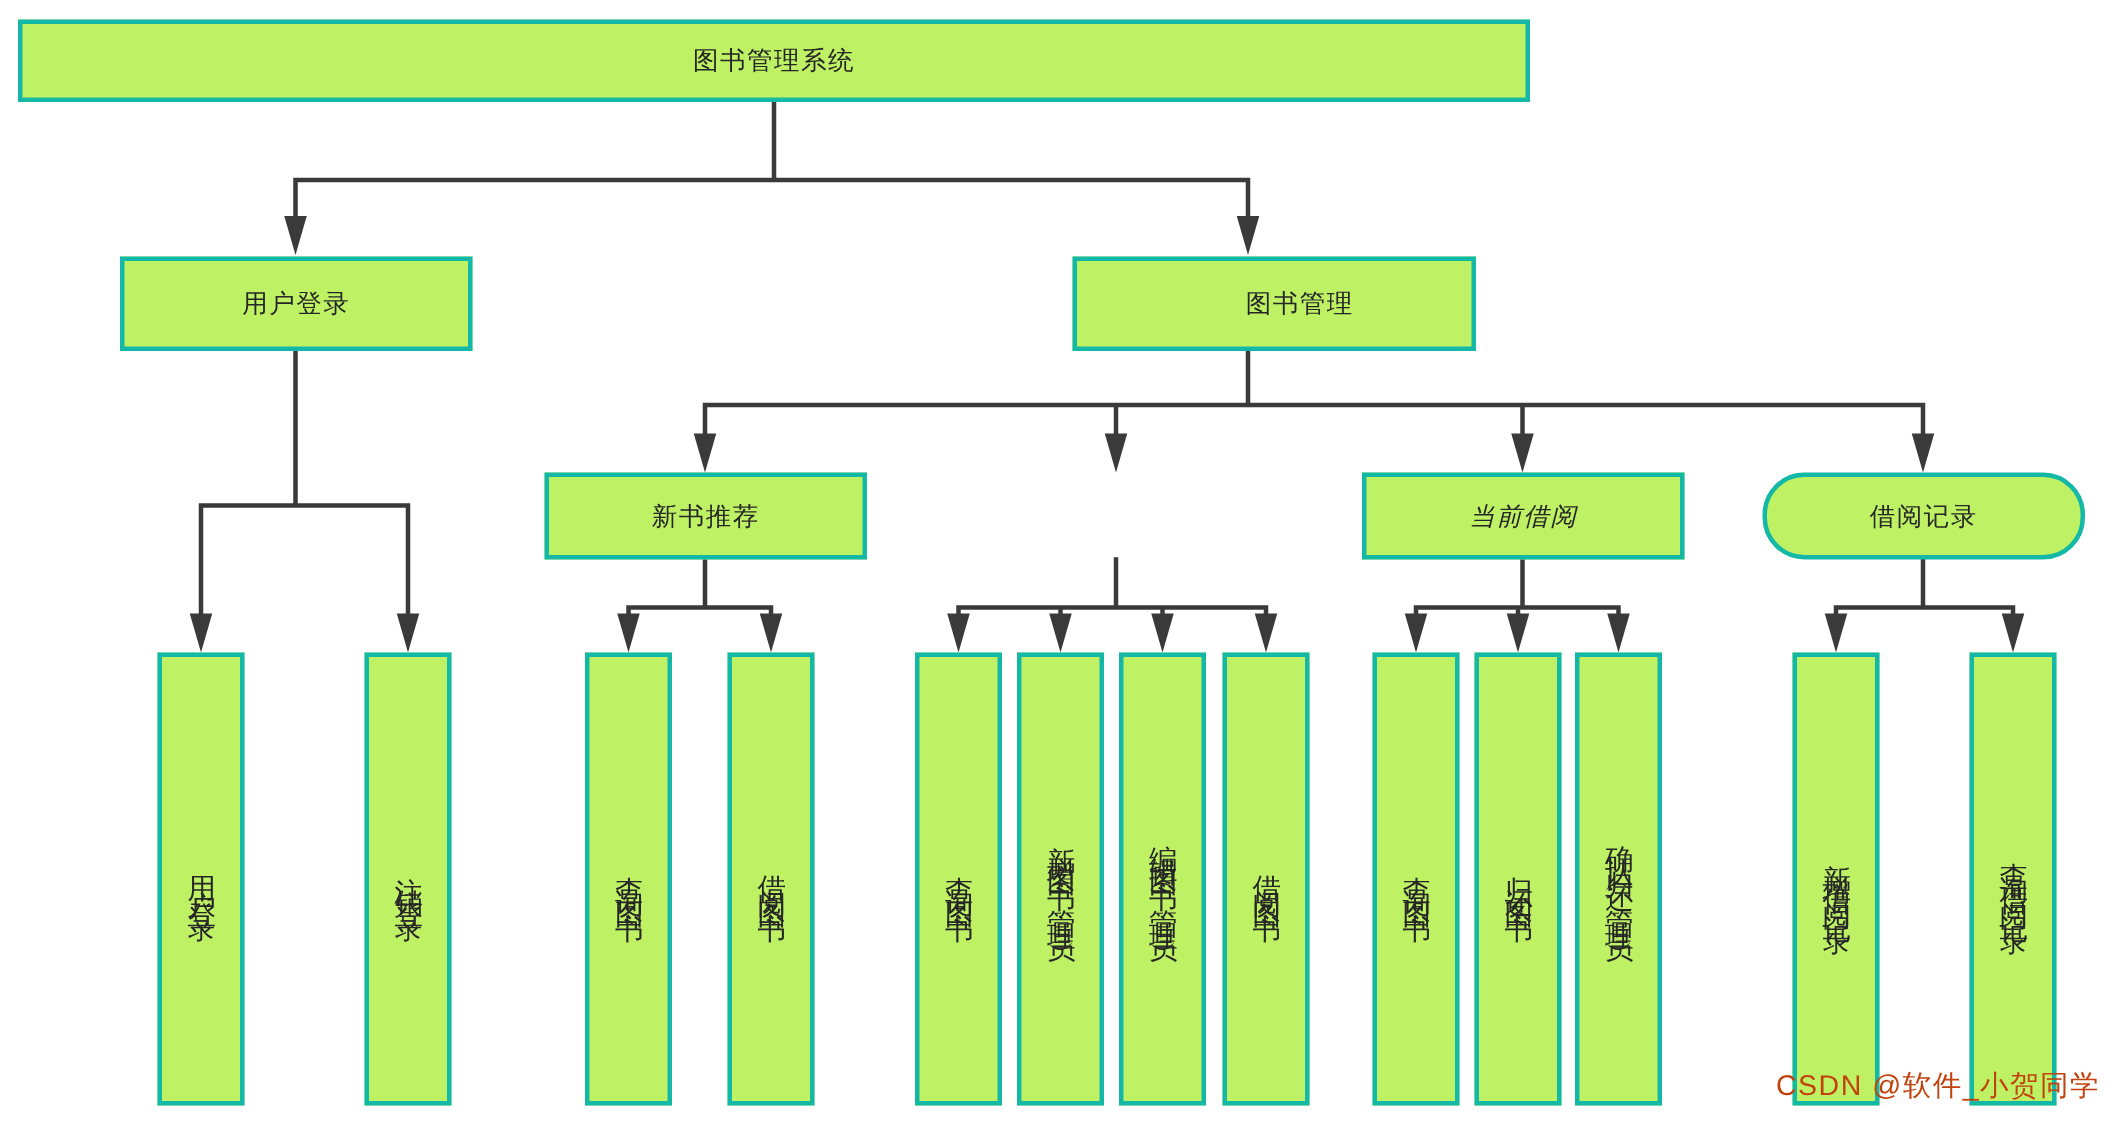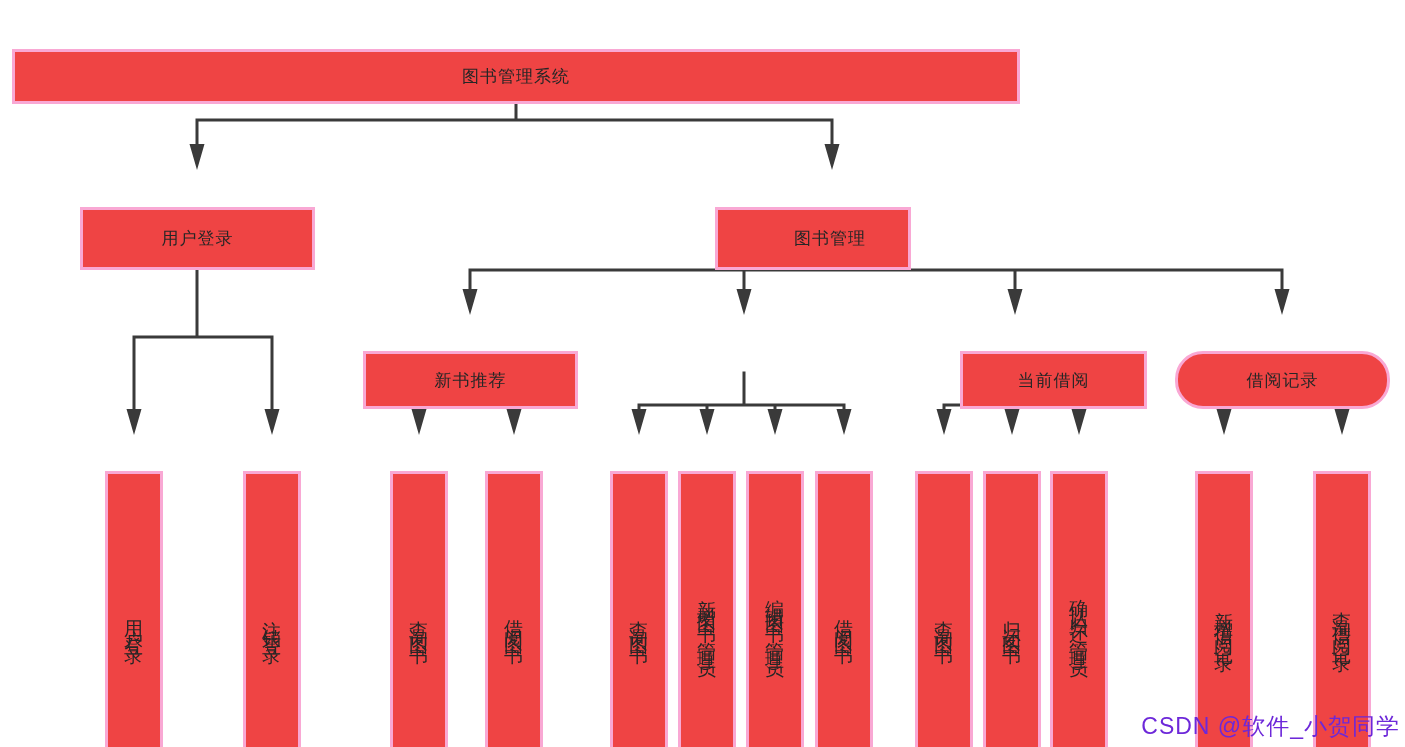--- a/index.html
+++ b/index.html
@@ -7,44 +7,43 @@
     position:relative;
     width:1405px;height:747px;
     background:#ffffff;
     font-family:"Liberation Sans","DejaVu Sans",sans-serif;
     overflow:hidden;
   }
   #connectors{position:absolute;left:0;top:0;width:1405px;height:747px;}
   .node{
     position:absolute;
     box-sizing:border-box;
-    border:3px solid #f9a8d4;
-    background:#ef4444;
+    border:3px solid #14b8a6;
+    background:#bef264;
     display:flex;
     align-items:center;
     justify-content:center;
     color:#262626;
     font-size:17px;
     letter-spacing:1px;
     text-align:center;
-    margin-top:36px;
   }
   .leaf{
     writing-mode:vertical-lr;
     text-orientation:mixed;
     font-size:19px;
     letter-spacing:0.45em;
     line-height:1;
   }
   .watermark{
     position:absolute;
     right:5px;
     top:711px;
-    font-size:23px;
-    color:#6d28d9;
+    font-size:19px;
+    color:#c2410c;
     letter-spacing:1px;
     white-space:nowrap;
   }
 </style>
 </head>
 <body>
 
 <div id="canvas">
 
   <svg id="connectors" viewBox="0 0 1405 747" xmlns="http://www.w3.org/2000/svg" aria-hidden="true">
@@ -75,24 +74,24 @@
       M936.5 409 L951.5 409 L944 435 Z
       M1004.5 409 L1019.5 409 L1012 435 Z
       M1071.5 409 L1086.5 409 L1079 435 Z
       M1216.5 409 L1231.5 409 L1224 435 Z
       M1334.5 409 L1349.5 409 L1342 435 Z"></path>
   </svg>
 
   <div class="node" style="left:12px;top:13px;width:1008px;height:55px;">图书管理系统</div>
 
   <div class="node" style="left:80px;top:171px;width:235px;height:63px;">用户登录</div>
-  <div class="node" style="left:715px;top:171px;width:196px;height:63px;padding-left:34px;">图书管理</div>
+  <div class="node" style="left:715px;top:171px;width:269px;height:63px;padding-left:34px;">图书管理</div>
 
   <div class="node" style="left:363px;top:315px;width:215px;height:58px;font-family:Liberation Mono, monospace;">新书推荐</div>
-  <div class="node" style="left:960px;top:315px;width:187px;height:58px;">当前借阅</div>
+  <div class="node" style="left:908px;top:315px;width:215px;height:58px;font-style:italic;">当前借阅</div>
   <div class="node" style="left:1175px;top:315px;width:215px;height:58px;border-radius:28px;">借阅记录</div>
 
   <div class="node leaf" style="left:105px;top:435px;width:58px;height:302px;">用户登录</div>
   <div class="node leaf" style="left:243px;top:435px;width:58px;height:302px;">注销登录</div>
 
   <div class="node leaf" style="left:390px;top:435px;width:58px;height:302px;">查询图书</div>
   <div class="node leaf" style="left:485px;top:435px;width:58px;height:302px;">借阅图书</div>
 
   <div class="node leaf" style="left:610px;top:435px;width:58px;height:302px;">查询图书</div>
   <div class="node leaf" style="left:678px;top:435px;width:58px;height:302px;">新增图书（管理员）</div>

